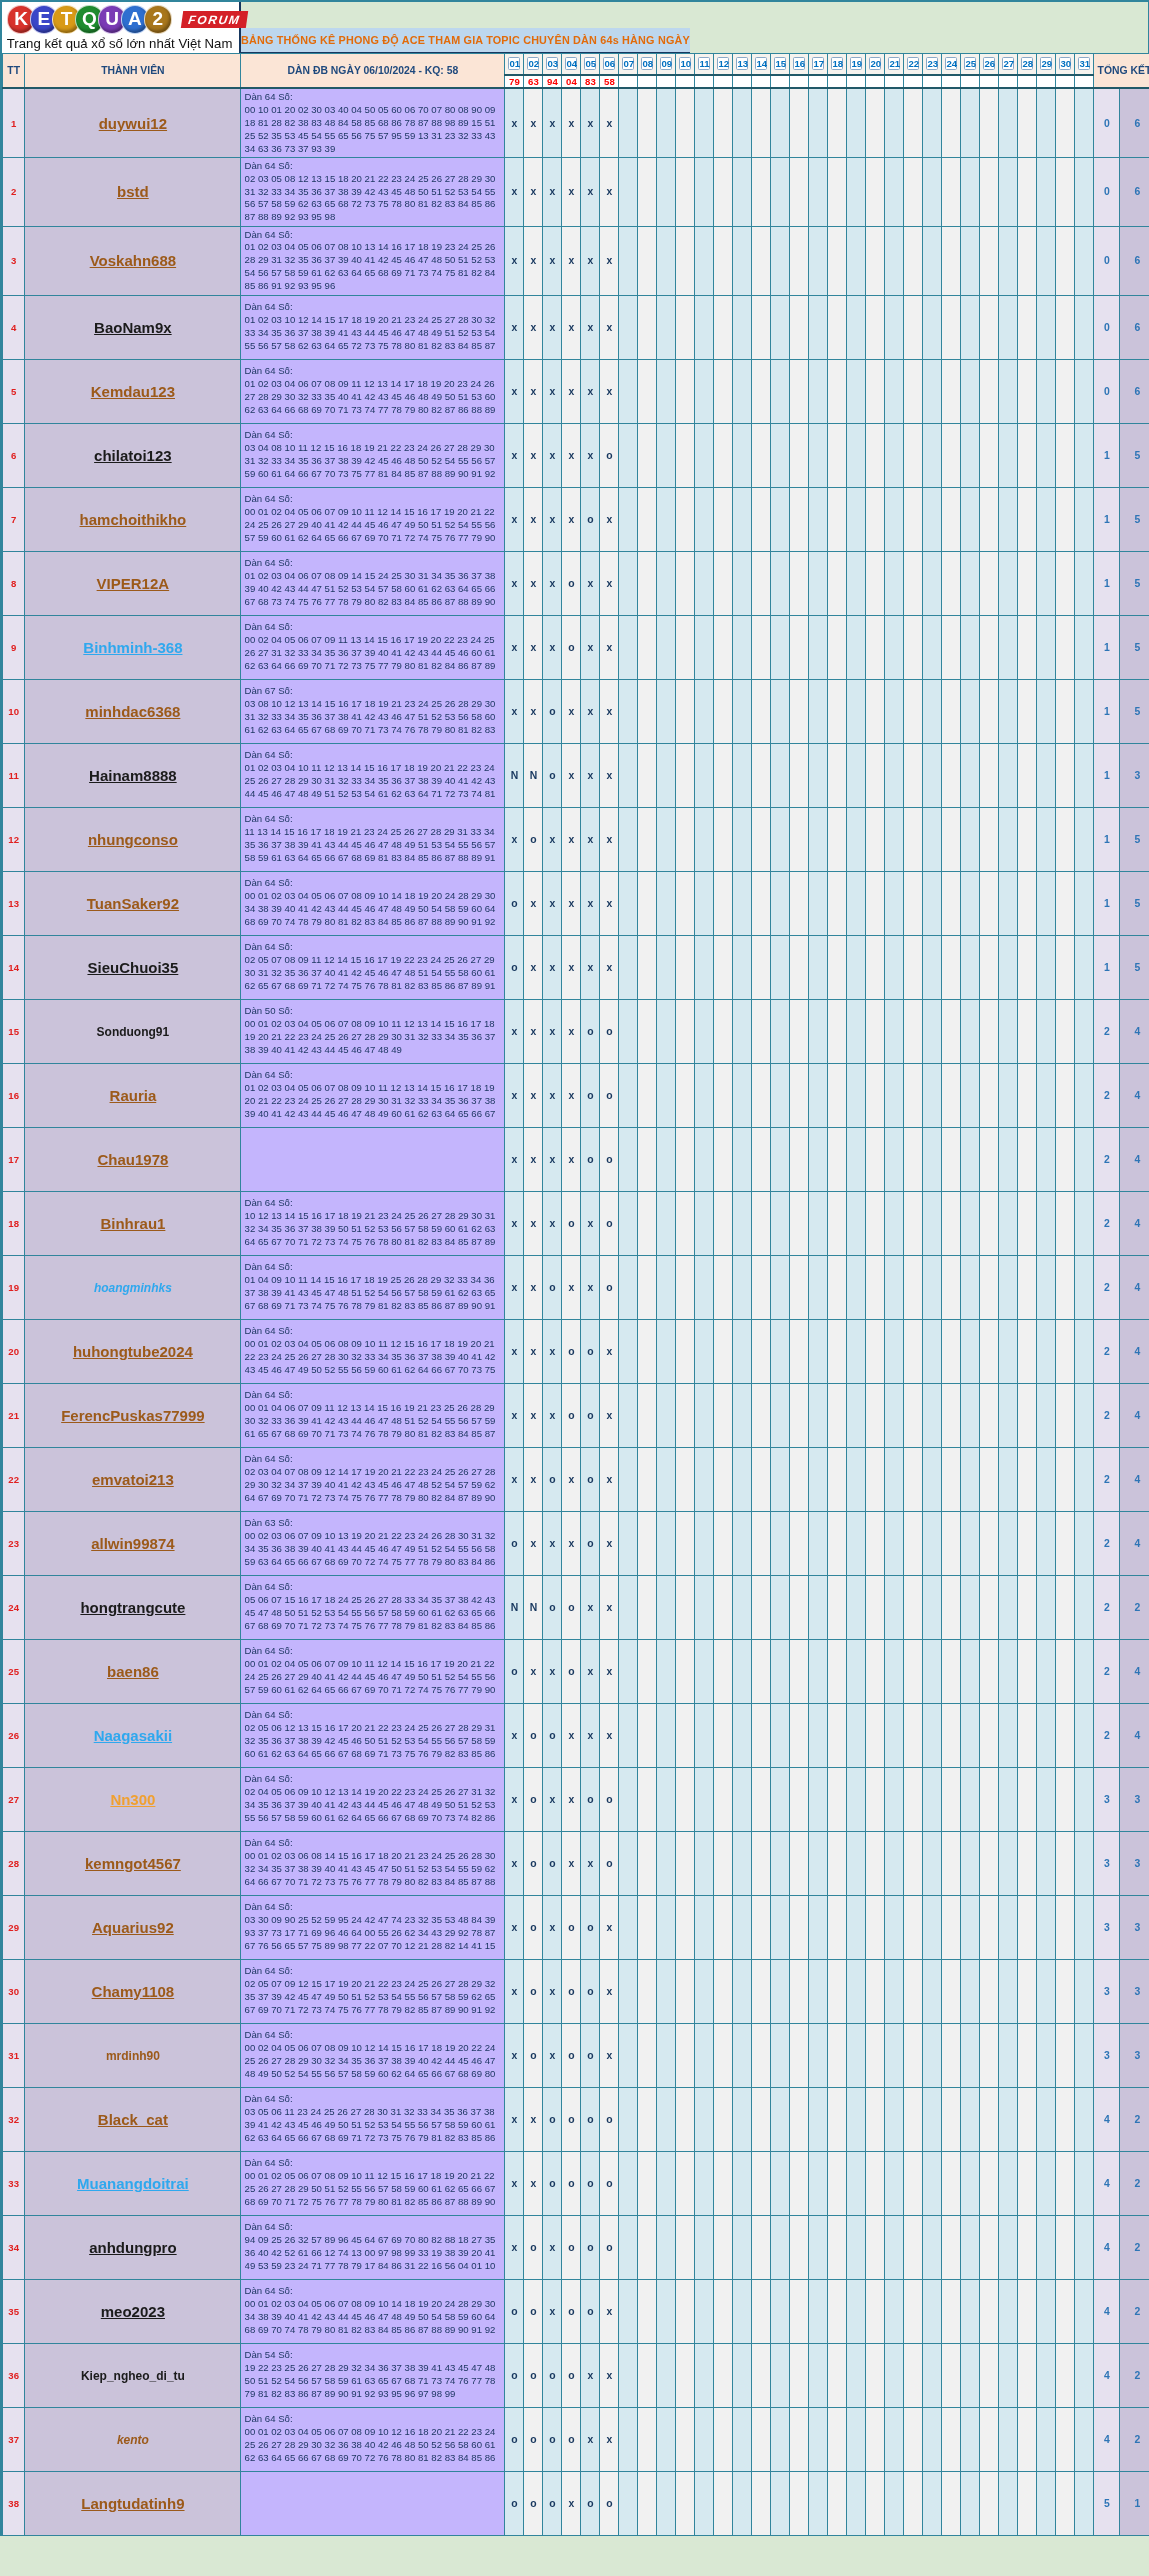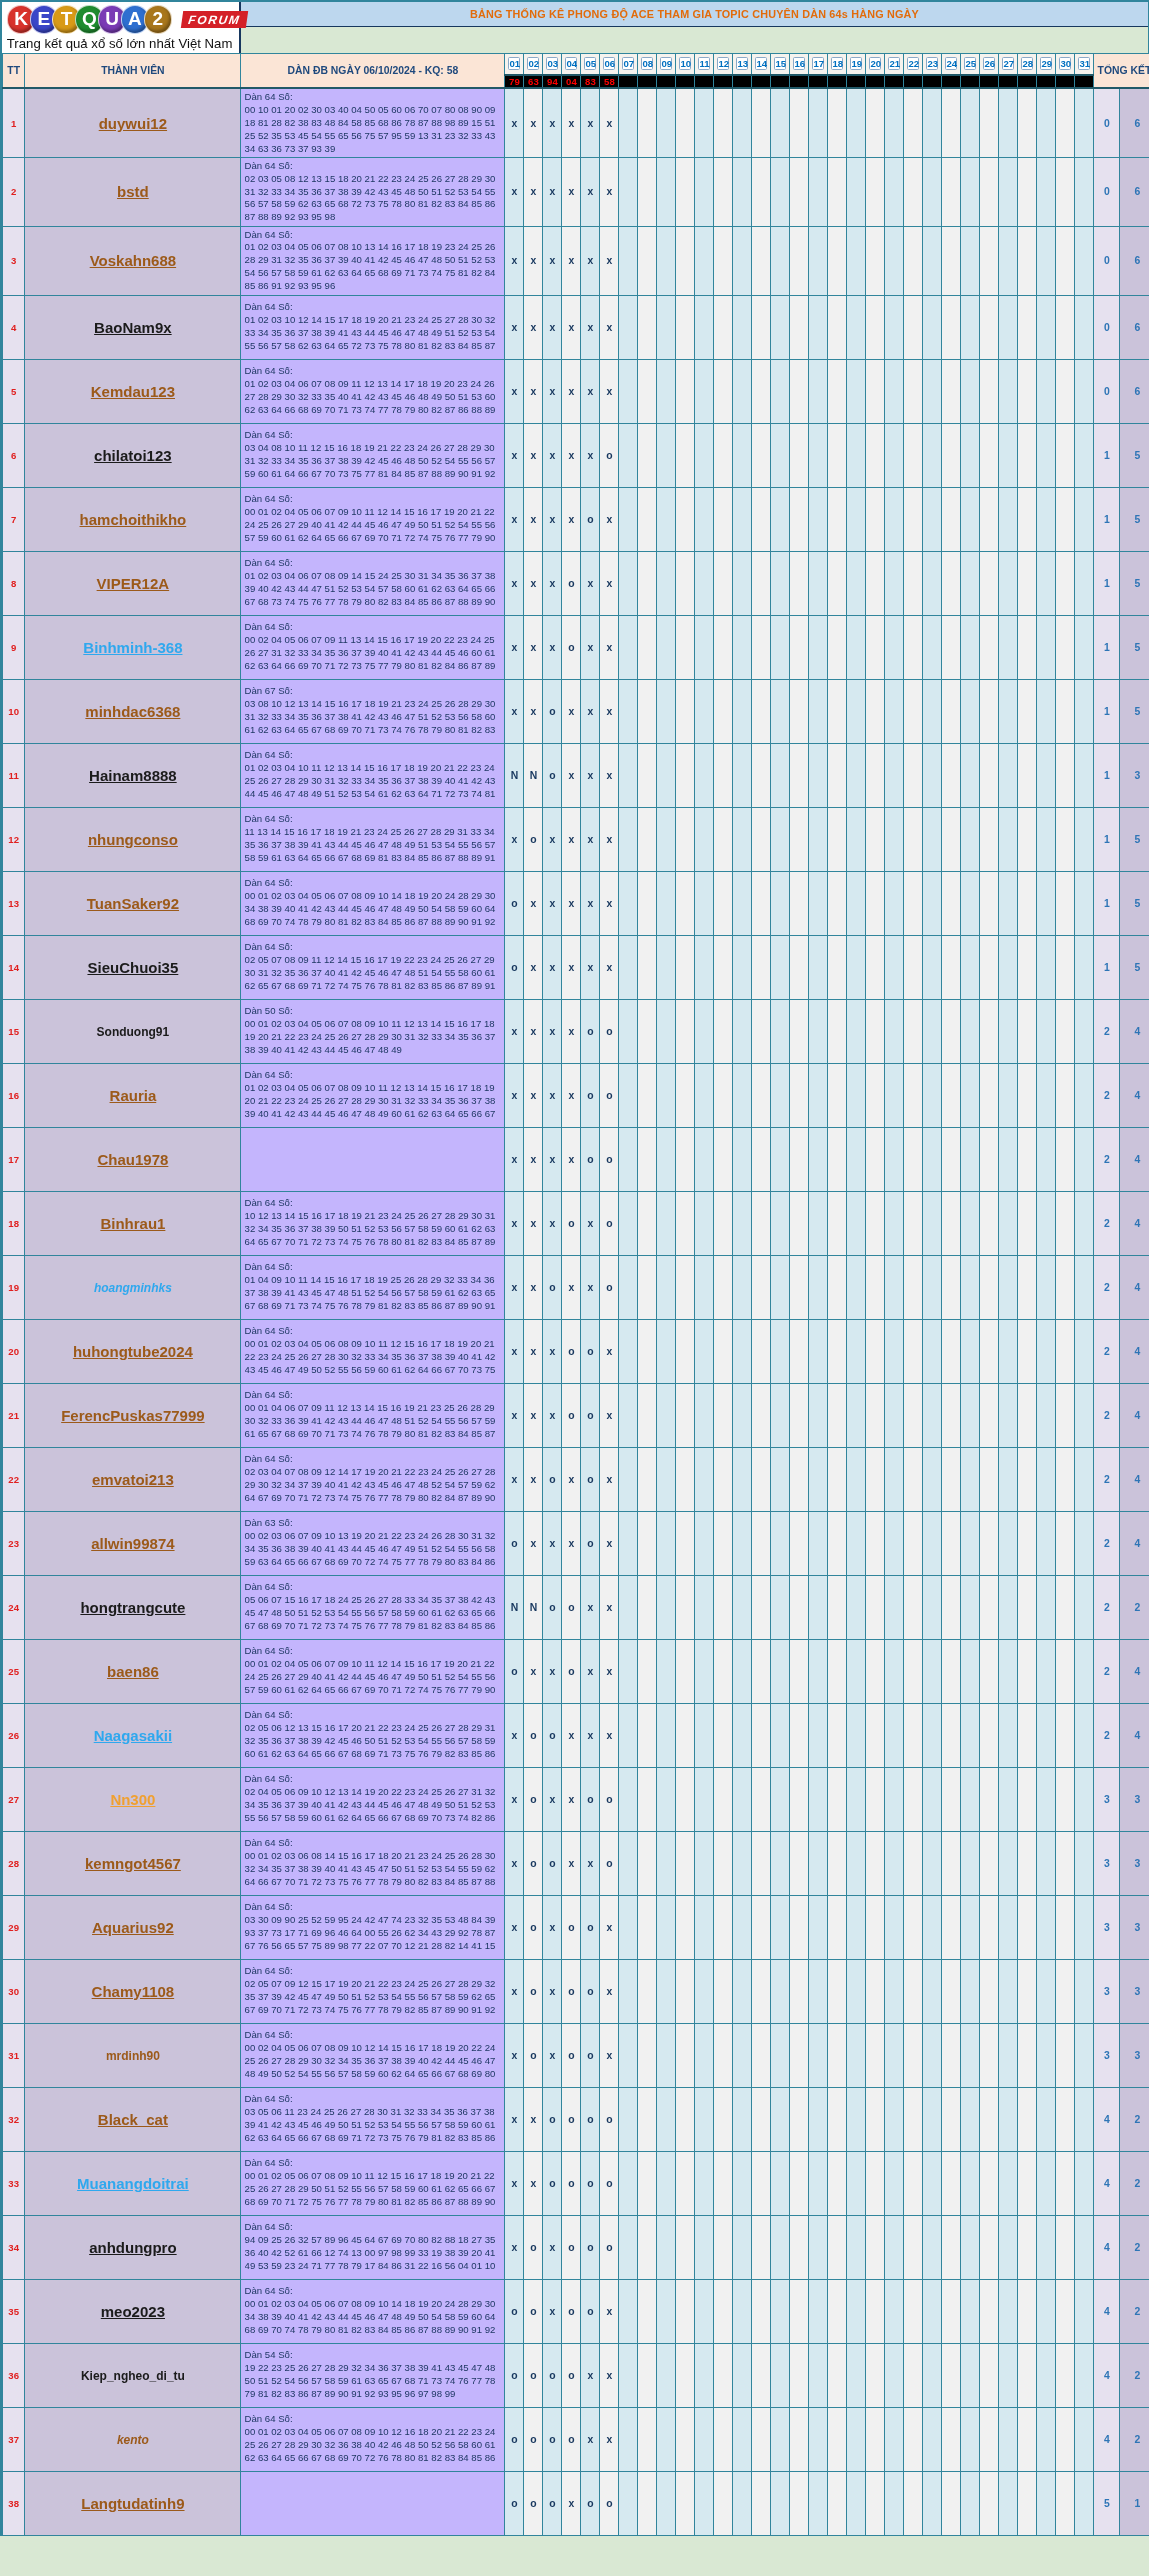--- a/index.html
+++ b/index.html
@@ -6,34 +6,34 @@
   .page{width:1150px;margin:0;background:#d9e8d3;}
   .frame{border-left:2.4px solid #31859c;border-top:2.4px solid #31859c;border-right:2.4px solid #31859c;}
   
   .topbar{display:flex;width:100%;}
   .logo-box{width:239px;min-width:239px;background:#ffffff;border-right:2.4px solid #17375e;box-sizing:border-box;padding:3.2px 4.8px 1.6px 4.8px;}
   .logo-row{display:flex;align-items:center;gap:6.4px;}
   .logo-letters{display:flex;align-items:center;}
   .logo-letter{display:inline-flex;align-items:center;justify-content:center;width:26.4px;height:26.4px;border-radius:50%;color:#fff;font-weight:bold;font-size:19px;margin-right:-5.6px;border:0.8px solid rgba(255,255,255,.7);box-shadow:inset -1.6px -2.4px 3.2px rgba(0,0,0,.35);}
   .forum-badge{background:#d42027;color:#fff;font-style:italic;font-weight:bold;font-size:12px;padding:1.6px 6.4px;transform:skewX(-8deg);letter-spacing:1.6px;margin-left:9.6px;}
   .tagline{font-size:13.2px;color:#111;margin-top:2.4px;font-weight:500;}
-  .banner-right{flex:1;display:flex;flex-direction:column;}
+  .banner-right{flex:1;display:flex;flex-direction:row;align-items:flex-end;}
   .title-band{background:#bdd7ee;border-bottom:1.6px solid #17375e;height:24px;display:flex;align-items:center;justify-content:center;}
   .title-band span{color:#e26b0a;font-weight:bold;font-size:10.8px;letter-spacing:0.2px;}
   .month-band{background:#dcd9e8;flex:1;display:flex;align-items:center;border-bottom:3.2px solid #17375e;height:50px;}
   .month-band span{color:#17375e;font-weight:bold;font-size:25px;margin-left:184px;letter-spacing:0.4px;}
   
   table{border-collapse:collapse;table-layout:fixed;width:1150px;background:#dbd5e8;}
   col.c-tt{width:22.4px;} col.c-name{width:216px;} col.c-nums{width:264px;}
   col.c-day{width:19px;} col.c-miss{width:26px;} col.c-hit{width:35px;}
   th,td{border:1.6px solid #31859c;padding:0;vertical-align:middle;box-sizing:border-box;}
   thead th{background:#fbe5d6;color:#1f497d;font-size:10.4px;font-weight:bold;border-bottom:2.4px solid #215968;}
   thead .day-h{background:#f6f3ee;padding:0.8px 0;}
   .day-num{color:#0070c0;font-weight:bold;font-size:9.6px;text-align:center;background:#fff;border:0.8px solid #8aa9c8;border-radius:1.6px;margin:3px;}
-  thead .res-h{background:#000000;color:#ff0000;font-weight:bold;font-size:9.6px;text-align:center;border-bottom:2.4px solid #215968;}
+  thead .res-h{background:#ffffff;color:#ff0000;font-weight:bold;font-size:9.6px;text-align:center;border-bottom:2.4px solid #215968;}
   td.tt{background:#e6e1ef;color:#e02020;font-weight:bold;font-size:9.6px;text-align:center;}
   td.name{background:#cbc3da;text-align:center;}
   td.nums{background:#c4b5fd;padding:1.6px 3.2px;}
   .nline{color:#1f3864;font-size:9.6px;line-height:1.35;white-space:nowrap;overflow:hidden;}
   td.mark{text-align:center;color:#17375e;font-weight:bold;font-size:10.4px;}
   td.day-a{background:#d6e9f0;} td.day-b{background:#f1f1f1;}
   td.miss{background:#e6e1ef;color:#2e75b6;font-weight:bold;font-size:10.4px;text-align:center;}
   td.hit{background:#cbc3da;color:#2e75b6;font-weight:bold;font-size:10.4px;text-align:center;}
   .nm{font-weight:bold;}
   .nm.brown{color:#9c5a1a;} .nm.black{color:#1b1b1b;} .nm.blue{color:#2fa8ee;} .nm.orange{color:#f0a030;}

